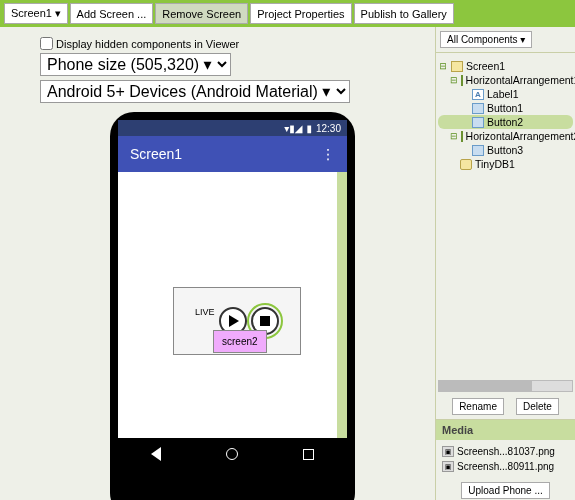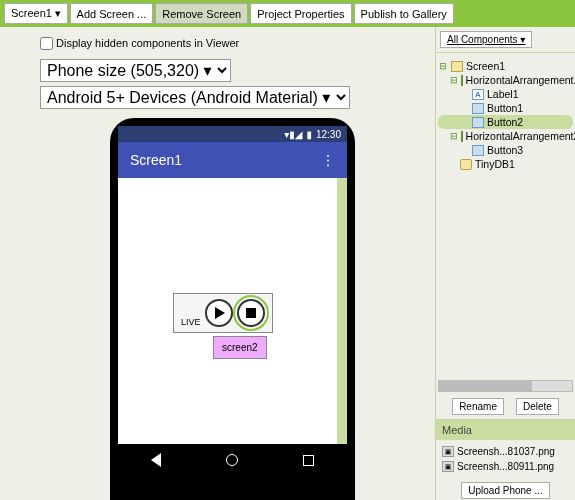--- a/index.html
+++ b/index.html
@@ -5,62 +5,62 @@
   * { box-sizing: border-box; margin: 0; padding: 0; }
   body { font-family: Arial, sans-serif; font-size: 11px; background: #eef0e8; width: 575px; height: 500px; overflow: hidden; }
   
   .toolbar { background: #8cc63e; padding: 3px 4px; display: flex; gap: 2px; }
   .toolbar button { background: #fff; border: 1px solid #aaa; padding: 3px 6px; font-size: 11px; cursor: pointer; }
   .toolbar button.remove { background: #d0dac0; }
   
   .main { display: flex; height: calc(100% - 24px); }
   .viewer-area { flex: 1; padding: 10px 10px 0 40px; display: flex; flex-direction: column; }
   .viewer-controls { margin-bottom: 4px; }
-  .viewer-controls label { display: flex; gap: 3px; font-size: 11px; margin-bottom: 9px; }
+  .viewer-controls label { display: flex; align-items: center; gap: 3px; font-size: 11px; margin-bottom: 3px; }
   .viewer-controls select { font-size: 16px; padding: 1px 2px; border: 1px solid #999; background: #fff; }
   
   .phone-wrap { display: flex; justify-content: center; padding-top: 5px; }
   .phone { width: 245px; height: 405px; background: #000; border-radius: 24px; padding: 8px 8px 0 8px; position: relative; }
   .phone-inner { background: #fff; height: 350px; display: flex; flex-direction: column; overflow: hidden; }
   .status-bar { background: #2d3f72; color: #fff; font-size: 10px; display: flex; justify-content: flex-end; align-items: center; padding: 2px 6px; gap: 4px; height: 16px; }
   .app-bar { background: #3f51b5; color: #fff; padding: 10px 12px; font-size: 14px; display: flex; justify-content: space-between; align-items: center; }
   .app-body { flex: 1; background: #fff; position: relative; }
   .app-body .greenstrip { position: absolute; right: 0; top: 0; bottom: 0; width: 10px; background: #c8dd9f; }
-  .arrangement { display: flex; align-items: flex-end; border: 1px solid #888; padding: 5px; position: absolute; top: 115px; left: 55px; background: #f5f5f5; }
+  .arrangement { display: flex; align-items: flex-start; border: 1px solid #888; padding: 19px; position: absolute; top: 115px; left: 55px; background: #f5f5f5; }
   .live-label { font-size: 9px; padding: 0 2px; }
   .media-btn { width: 28px; height: 28px; border: 2px solid #333; border-radius: 50%; display: flex; align-items: center; justify-content: center; margin: 0 2px; background: #fff; }
   .media-btn.selected { outline: 2px solid #8cc63e; outline-offset: 2px; }
   .play-triangle { width: 0; height: 0; border-left: 10px solid #000; border-top: 6px solid transparent; border-bottom: 6px solid transparent; margin-left: 3px; }
   .stop-square { width: 10px; height: 10px; background: #000; }
   .screen2-btn { position: absolute; top: 158px; left: 95px; border: 1px solid #888; background: #f0abfc; padding: 5px 8px; font-size: 10px; }
   .navbar { background: #000; height: 32px; display: flex; justify-content: space-around; align-items: center; }
   .navbar .nav-shape { color: #fff; }
   .nav-tri { width: 0; height: 0; border-right: 10px solid #fff; border-top: 7px solid transparent; border-bottom: 7px solid transparent; }
   .nav-circ { width: 12px; height: 12px; border: 1.5px solid #fff; border-radius: 50%; }
   .nav-sq { width: 11px; height: 11px; border: 1.5px solid #fff; }
   
   .right-panel { width: 140px; border-left: 1px solid #c9cfa7; background: #eef0e8; display: flex; flex-direction: column; }
   .panel-header { padding: 4px; border-bottom: 1px solid #c9cfa7; }
-  .panel-header button { background: #fff; border: 1px solid #aaa; padding: 2px 6px; font-size: 10px; text-decoration: underline; }
+  .panel-header button { background: #fff; border: 1px solid #aaa; padding: 2px 6px; font-size: 10px; }
   .tree { flex: 1; padding: 6px 2px; overflow: auto; font-size: 10.5px; }
   .tree-item { display: flex; align-items: center; gap: 3px; padding: 1px 0; white-space: nowrap; }
   .tree-item.selected { background: #c8dd9f; border-radius: 6px; }
   .toggle { color: #5a8f1f; font-size: 9px; width: 10px; display: inline-block; text-align: center; cursor: pointer; }
   .icon-box { width: 12px; height: 11px; display: inline-flex; align-items: center; justify-content: center; font-size: 8px; }
   .icon-screen { background: #f5e6a0; border: 1px solid #b8a34a; }
   .icon-layout { background: #98c355; border: 1px solid #6a9030; }
   .icon-label { background: #fff; border: 1px solid #6a9cc9; color: #4a7db0; font-weight: bold; }
   .icon-button { background: #c8ddf0; border: 1px solid #6a9cc9; }
   .icon-db { background: #f5e6a0; border: 1px solid #b8a34a; border-radius: 2px; }
   .scroll-placeholder { height: 12px; background: #ddd; margin: 2px; border: 1px solid #bbb; position: relative; }
   .scroll-placeholder::after { content: ''; position: absolute; left: 0; top: 0; bottom: 0; width: 70%; background: #bbb; }
   .panel-btns { display: flex; justify-content: center; gap: 12px; padding: 4px; }
   .panel-btns button { background: #fff; border: 1px solid #aaa; padding: 2px 6px; font-size: 10px; }
   .media-section { border-top: 1px solid #c9cfa7; }
-  .media-header { background: #c8dd9f; padding: 4px 6px; font-size: 11px; font-weight: normal; color: #444; }
+  .media-header { background: #c8dd9f; padding: 4px 6px; font-size: 11px; font-weight: bold; color: #444; }
   .media-list { padding: 4px 6px; }
   .media-item { display: flex; align-items: center; gap: 3px; padding: 2px 0; font-size: 10px; }
   .media-item .mi { width: 12px; height: 11px; background: #ddd; border: 1px solid #999; display: inline-flex; align-items: center; justify-content: center; font-size: 7px; }
   .upload-wrap { display: flex; justify-content: center; padding: 4px; }
   .upload-wrap button { background: #fff; border: 1px solid #aaa; padding: 2px 6px; font-size: 10px; }
 </style>
 </head>
 <body>
 
 <div class="toolbar">

